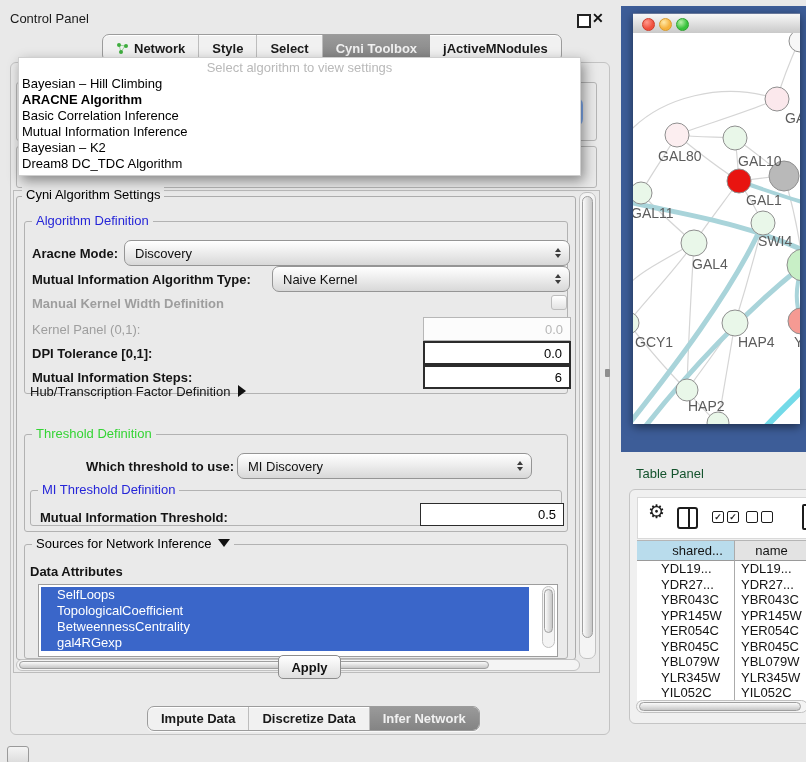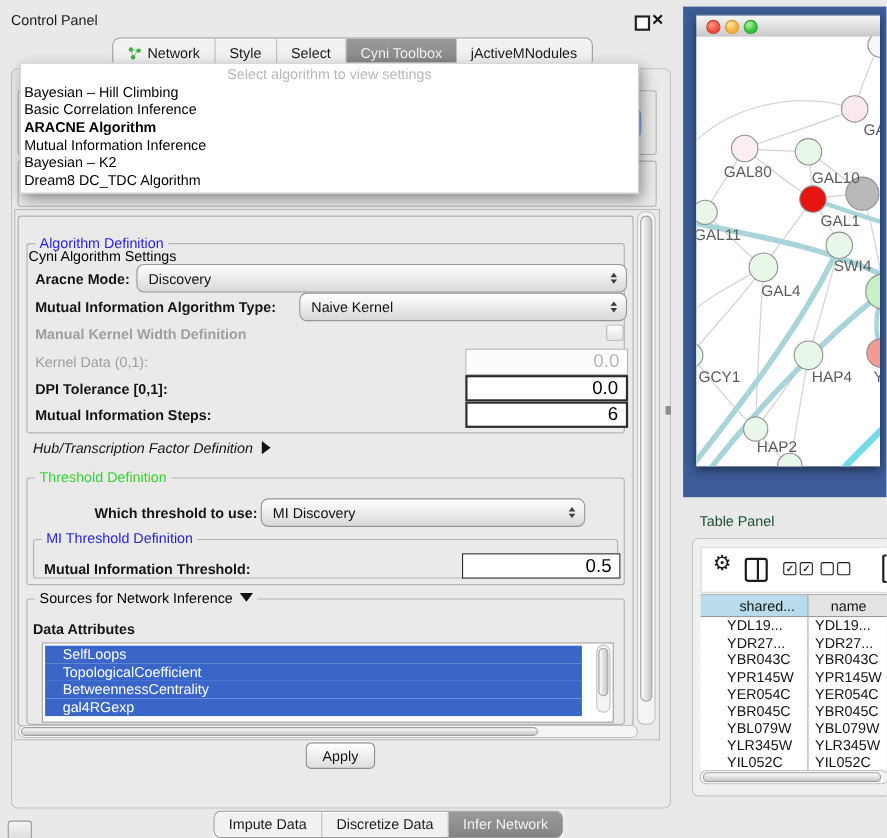--- a/index.html
+++ b/index.html
@@ -19,21 +19,21 @@
   
   #cp-title{left:10px;top:11px;font-size:13px;color:#1a1a1a;}
   #float-icon{left:577px;top:14px;width:10px;height:10px;border:2px solid #222;background:#fff;}
   #close-icon{left:592px;top:10px;font-size:14px;font-weight:bold;color:#111;}
 
   
   .tabbar{position:absolute;display:flex;align-items:stretch;background:#f1f1f1;
     border:1px solid #9c9c9c;border-radius:7px;overflow:hidden;
     box-shadow:0 1px 1px rgba(255,255,255,.8), inset 0 1px 0 #fff;}
   .tab{display:flex;align-items:center;gap:5px;padding:0 13px;font-size:13px;color:#1a1a1a;
-    border-right:1px solid #bdbdbd;background:transparent;}
+    border-right:1px solid #bdbdbd;background:transparent;font-weight:bold;}
   .tab:last-child{border-right:none;}
   .tab.sel{background:linear-gradient(#9a9a9a,#848484);color:#f1f1f1;border-right:none;}
 
   
   #outer-panel{left:10px;top:62px;width:598px;height:671px;border:1px solid #c3c3c3;
     border-radius:6px;background:#eaeaea;}
 
   
   .frag-group{position:absolute;border:1px solid #b5b5b5;border-radius:3px;background:#eaeaea;}
   .frag-combo{position:absolute;width:32px;height:24px;border:1px solid #969696;
@@ -58,21 +58,21 @@
   .combo{position:absolute;height:24px;border:1px solid #959595;border-radius:7px;
     background:linear-gradient(#ffffff,#ececec 50%,#d8d8d8);
     box-shadow:inset 0 1px 0 #fff;display:flex;align-items:center;
     font-size:13px;color:#111;padding:0 26px 0 10px;}
   .arrows{position:absolute;right:8px;top:50%;transform:translateY(-50%);
     display:flex;flex-direction:column;align-items:center;gap:2px;}
   .arrows i{display:block;width:0;height:0;border-left:3.5px solid transparent;border-right:3.5px solid transparent;}
   .arrows .up{border-bottom:4px solid #3c3c3c;}
   .arrows .dn{border-top:4px solid #3c3c3c;}
   .tfield{position:absolute;height:20px;background:#fff;border:2px solid #2c2c2c;
-    font-size:17px;color:#000;display:flex;align-items:center;justify-content:flex-end;padding:0 7px;}
+    font-size:13px;color:#000;display:flex;align-items:center;justify-content:flex-end;padding:0 7px;}
   .tfield.disabled{border:1px solid #b7b7b7;color:#b7b7b7;background:#fcfcfc;height:22px;}
   .cb{position:absolute;width:14px;height:13px;border:1px solid #bdbdbd;border-radius:3px;
     background:linear-gradient(#fff,#e3e3e3);}
 
   
   .sb-track{position:absolute;background:#f4f4f4;border:1px solid #c2c2c2;border-radius:7px;}
   .sb-thumb-v{position:absolute;background:linear-gradient(90deg,#fbfbfb,#c7c7c7);
     border:1px solid #9f9f9f;border-radius:6px;}
   .sb-thumb-h{position:absolute;background:linear-gradient(#fbfbfb,#c7c7c7);
     border:1px solid #9f9f9f;border-radius:6px;}
@@ -184,32 +184,32 @@
   <span class="arrows">
       <i class="up"></i>
       <i class="dn"></i>
     </span>
 </div>
 
 <div class="abs" id="algo-overlay">
   <div id="algo-placeholder">Select algorithm to view settings</div>
   <div id="algo-list">
       <div class="dd-item">Bayesian – Hill Climbing</div>
+      <div class="dd-item sel">ARACNE Algorithm</div>
       <div class="dd-item">Basic Correlation Inference</div>
-      <div class="dd-item sel">ARACNE Algorithm</div>
       <div class="dd-item">Mutual Information Inference</div>
       <div class="dd-item">Bayesian – K2</div>
       <div class="dd-item">Dream8 DC_TDC Algorithm</div>
     </div>
 </div>
 
 <div class="abs" style="left:13px;top:190px;width:585px;height:481px;border:1px solid #bcbcbc;background:#eaeaea;"></div>
 
 <div class="groupbox" style="left:16px;top:196px;width:558px;height:462px;border-color:#adadad;"></div>
-<div class="gtitle" style="left:22px;top:187px;margin-top:38px;">Cyni Algorithm Settings</div>
+<div class="gtitle" style="left:22px;top:187px;">Cyni Algorithm Settings</div>
 
 <div class="groupbox" style="left:24px;top:221px;width:542px;height:171px;"></div>
 <div class="gtitle blue" style="left:32px;top:213px;">Algorithm Definition</div>
 
 <div class="lbl b" style="left:32px;top:246px;">Aracne Mode:</div>
 <div class="combo" style="left:124px;top:240px;width:408px;">
   <span>Discovery</span>
   <span class="arrows">
       <i class="up"></i>
       <i class="dn"></i>
@@ -221,30 +221,30 @@
   <span>Naive Kernel</span>
   <span class="arrows">
       <i class="up"></i>
       <i class="dn"></i>
     </span>
 </div>
 
 <div class="lbl b dis" style="left:32px;top:296px;">Manual Kernel Width Definition</div>
 <div class="cb" style="left:551px;top:295px;"></div>
 
-<div class="lbl dis" style="left:32px;top:322px;">Kernel Data (0,1):</div>
+<div class="lbl dis" style="left:32px;top:322px;">Kernel Panel (0,1):</div>
 <div class="tfield disabled" style="left:423px;top:317px;width:132px;">0.0</div>
 
 <div class="lbl b" style="left:32px;top:346px;">DPI Tolerance [0,1]:</div>
 <div class="tfield" style="left:423px;top:341px;width:130px;">0.0</div>
 
 <div class="lbl b" style="left:32px;top:370px;">Mutual Information Steps:</div>
 <div class="tfield" style="left:423px;top:365px;width:130px;">6</div>
 
-<div class="lbl" style="left:30px;top:400px;font-style:italic;"><span>Hub/Transcription Factor Definition</span><span class="tri-r"></span></div>
+<div class="lbl" style="left:30px;top:384px;"><span>Hub/Transcription Factor Definition</span><span class="tri-r"></span></div>
 
 <div class="groupbox" style="left:24px;top:434px;width:542px;height:96px;"></div>
 <div class="gtitle green" style="left:32px;top:426px;">Threshold Definition</div>
 
 <div class="lbl b" style="left:86px;top:459px;">Which threshold to use:</div>
 <div class="combo" style="left:237px;top:453px;width:257px;">
   <span>MI Discovery</span>
   <span class="arrows">
       <i class="up"></i>
       <i class="dn"></i>
@@ -271,23 +271,23 @@
   <div class="sb-thumb-v" style="left:1px;top:2px;width:7px;height:42px;"></div>
 </div>
 
 <div class="sb-track" style="left:579px;top:192px;width:15px;height:465px;">
   <div class="sb-thumb-v" style="left:2px;top:3px;width:9px;height:440px;"></div>
 </div>
 <div class="sb-track" style="left:16px;top:659px;width:562px;height:10px;">
   <div class="sb-thumb-h" style="left:2px;top:1px;width:468px;height:6px;"></div>
 </div>
 
-<div class="btn" style="left:278px;top:675px;width:61px;height:22px;">Apply</div>
-
-<div class="tabbar" style="left:147px;top:737px;height:23px;margin-left:47px;">
+<div class="btn" style="left:278px;top:655px;width:61px;height:22px;font-weight:bold;">Apply</div>
+
+<div class="tabbar" style="left:147px;top:706px;height:23px;">
   <div class="tab">
       <span>Impute Data</span>
     </div>
   <div class="tab">
       <span>Discretize Data</span>
     </div>
   <div class="tab sel">
       <span>Infer Network</span>
     </div>
 </div>

